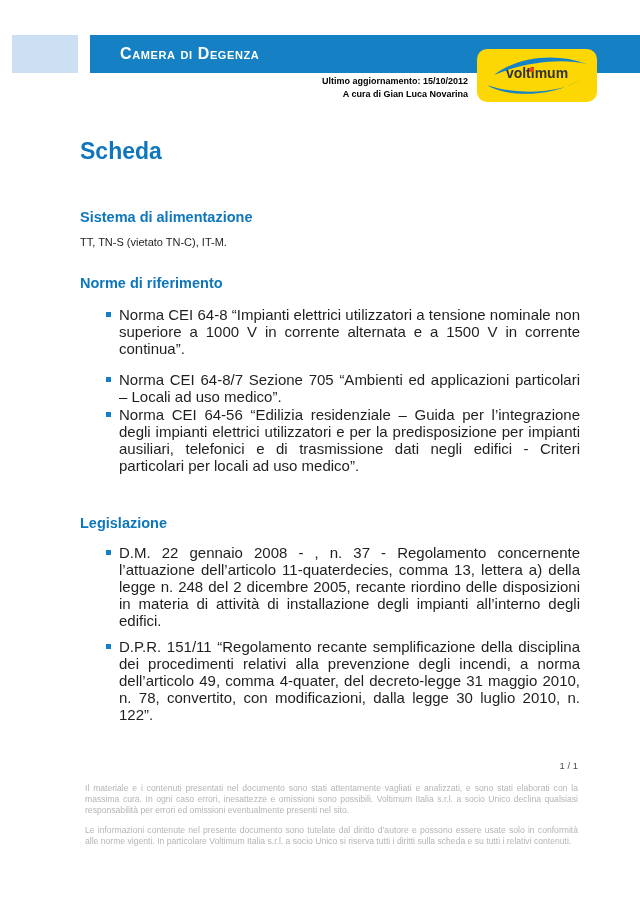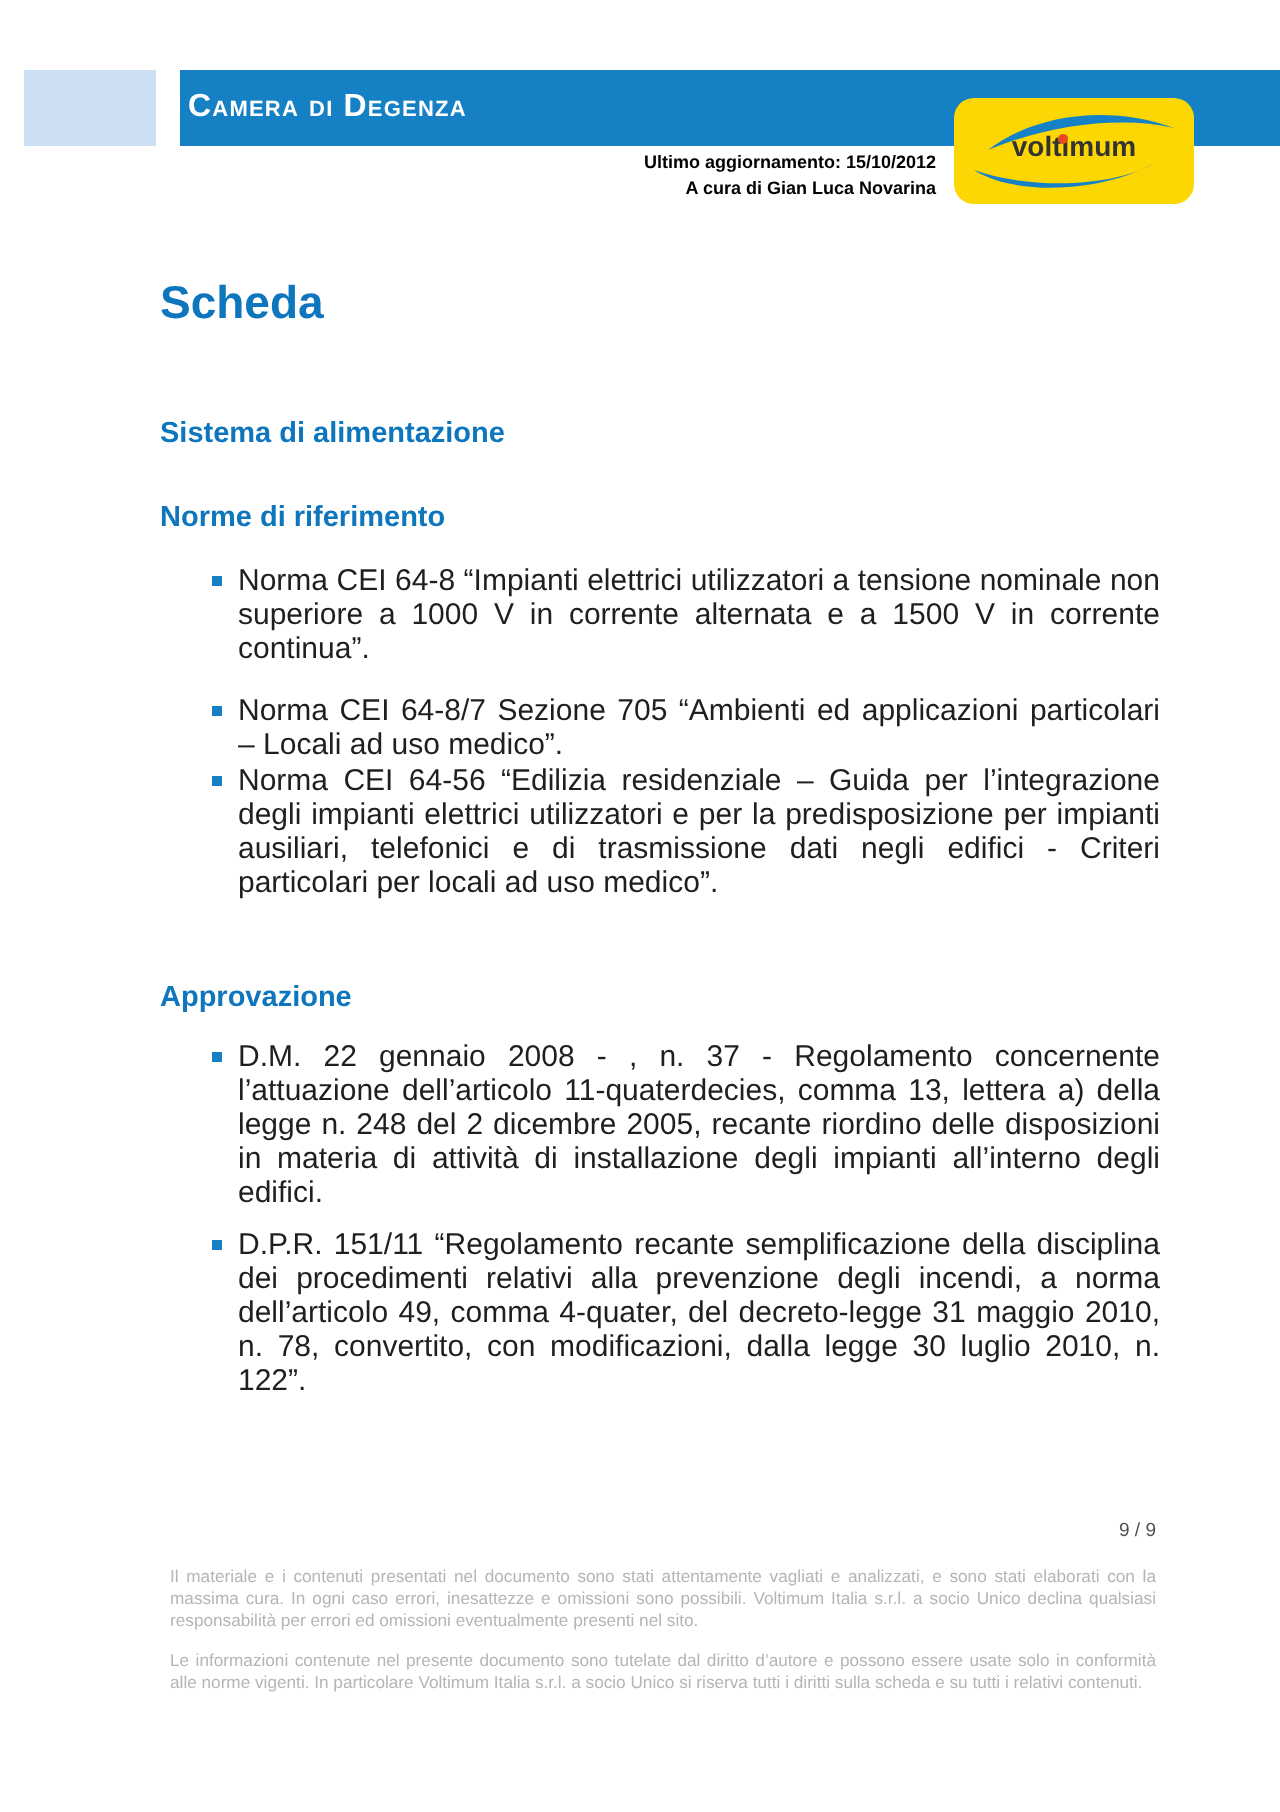--- a/index.html
+++ b/index.html
@@ -5,21 +5,21 @@
   html,body{margin:0;padding:0;background:#ffffff;}
   .page{
     position:relative;width:640px;height:906px;background:#fff;overflow:hidden;
     font-family:"Liberation Sans", sans-serif;color:#1f1f1f;
   }
   
   .accent-square{position:absolute;left:12px;top:35px;width:66px;height:38px;background:var(--accent-light-blue);}
   .banner{position:absolute;left:90px;top:35px;right:0;height:38px;background:var(--banner-blue);}
   .banner-title{
     font-variant:small-caps;font-weight:bold;font-size:16px;letter-spacing:.6px;
-    color:#ffffff;line-height:37px;padding-left:4px;white-space:nowrap;
+    color:#ffffff;line-height:37px;padding-left:30px;white-space:nowrap;
   }
   .update-block{
     position:absolute;top:75px;right:172px;text-align:right;
     font-size:9px;font-weight:bold;line-height:13px;color:#000;
   }
   .logo{
     position:absolute;left:477px;top:49px;width:120px;height:53px;
     background:var(--logo-yellow);border-radius:10px;z-index:2;
   }
   .logo svg{position:absolute;left:0;top:0;width:120px;height:53px;}
@@ -76,45 +76,46 @@
       <div class="logo-text">voltimum</div>
       <div class="logo-i-dot"></div>
     </div>
   </div>
 
   <div class="content">
 
     <h1 class="doc-title">Scheda</h1>
 
     <h2 class="sec-heading mt-sistema">Sistema di alimentazione</h2>
+    <p class="body-par">TT, TN-S (vietato TN-C), IT-M.</p>
 
     <h2 class="sec-heading mt-norme">Norme di riferimento</h2>
     <div class="bullet mt14">
       <span class="marker"></span>
       <span class="text">Norma CEI 64-8 “Impianti elettrici utilizzatori a tensione nominale non superiore a 1000 V in corrente alternata e a 1500 V in corrente continua”.</span>
     </div>
     <div class="bullet mt14">
       <span class="marker"></span>
       <span class="text">Norma CEI 64-8/7 Sezione 705  “Ambienti ed applicazioni particolari – Locali ad uso medico”.</span>
     </div>
     <div class="bullet mt1">
       <span class="marker"></span>
       <span class="text">Norma CEI 64-56 “Edilizia residenziale – Guida per l’integrazione degli impianti elettrici utilizzatori e per la predisposizione per impianti ausiliari, telefonici e di trasmissione dati negli edifici -  Criteri particolari per locali ad uso medico”.</span>
     </div>
 
-    <h2 class="sec-heading mt-legislazione">Approvazione</h2>
+    <h2 class="sec-heading mt-legislazione">Legislazione</h2>
     <div class="bullet mt12">
       <span class="marker"></span>
       <span class="text">D.M. 22 gennaio 2008 - , n. 37 - Regolamento concernente l’attuazione dell’articolo 11-quaterdecies, comma 13, lettera a) della legge n. 248 del 2 dicembre 2005, recante riordino delle disposizioni in materia di attività di installazione degli impianti all’interno degli edifici.</span>
     </div>
     <div class="bullet mt9">
       <span class="marker"></span>
       <span class="text">D.P.R. 151/11 “Regolamento recante semplificazione della disciplina dei procedimenti relativi alla prevenzione degli incendi, a norma dell’articolo 49, comma 4-quater, del decreto-legge 31 maggio 2010, n. 78, convertito, con modificazioni, dalla legge 30 luglio 2010, n. 122”.</span>
     </div>
   </div>
 
   <div class="footer">
-    <div class="page-num">9 / 9</div>
+    <div class="page-num">1 / 1</div>
     <p class="disclaimer second">Il materiale e i contenuti presentati nel documento sono stati attentamente vagliati e analizzati, e sono stati elaborati con la massima cura. In ogni caso errori, inesattezze e omissioni sono possibili. Voltimum Italia s.r.l. a socio Unico declina qualsiasi responsabilità per errori ed omissioni eventualmente presenti nel sito.</p>
     <p class="disclaimer">Le informazioni contenute nel presente documento sono tutelate dal diritto d’autore e possono essere usate solo in conformità alle norme vigenti. In particolare Voltimum Italia s.r.l. a socio Unico si riserva tutti i diritti sulla scheda e su tutti i relativi contenuti.</p>
   </div>
 
 </div>
 
 </body></html>

